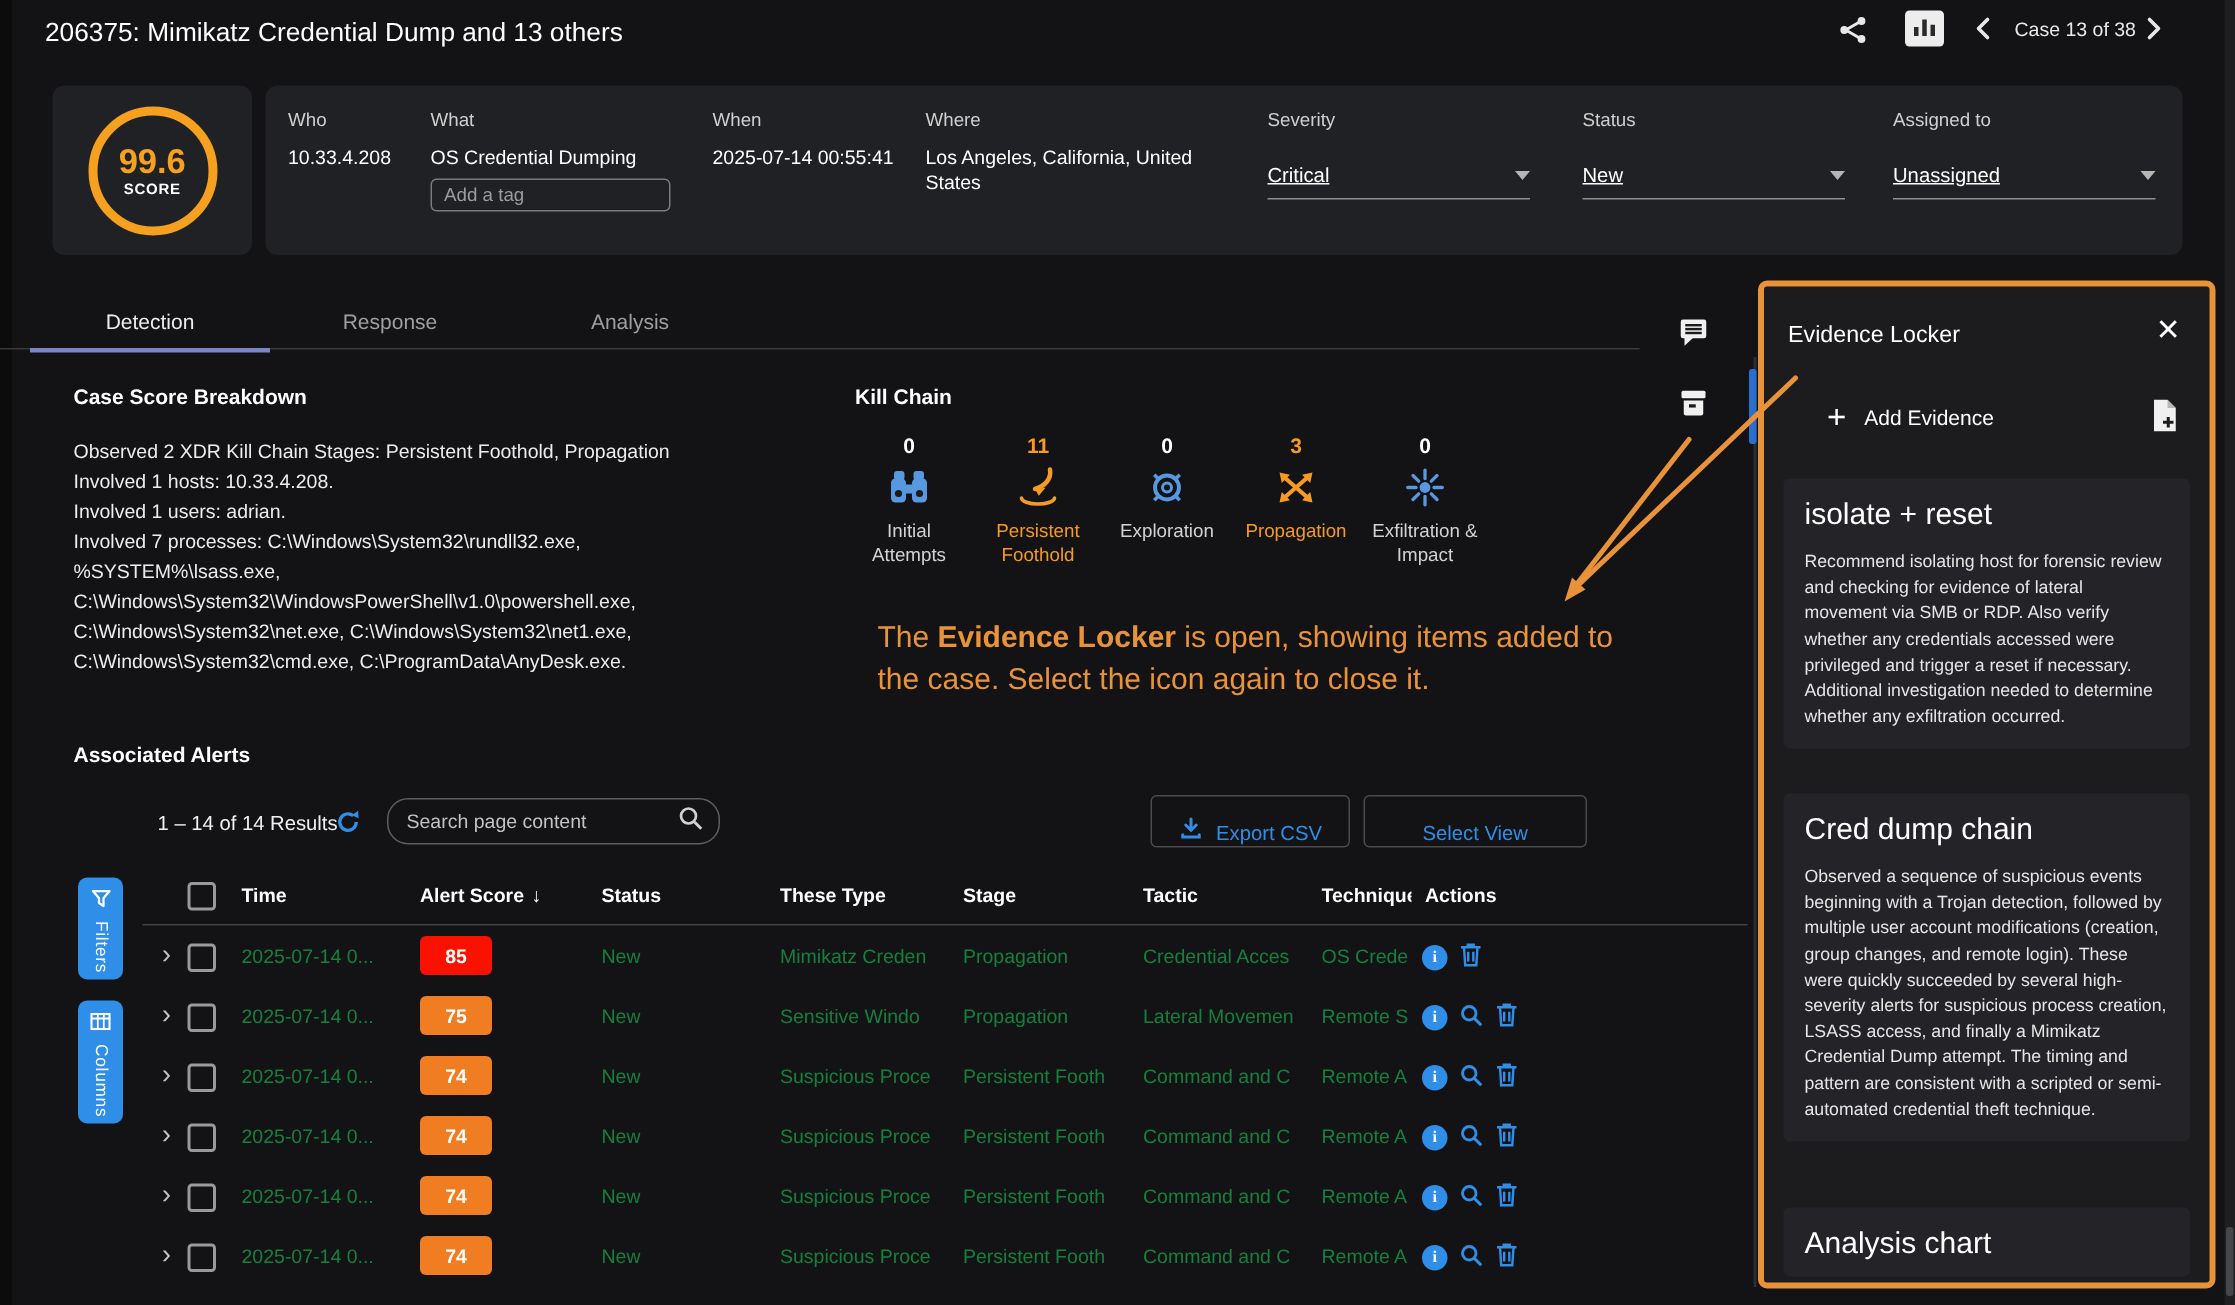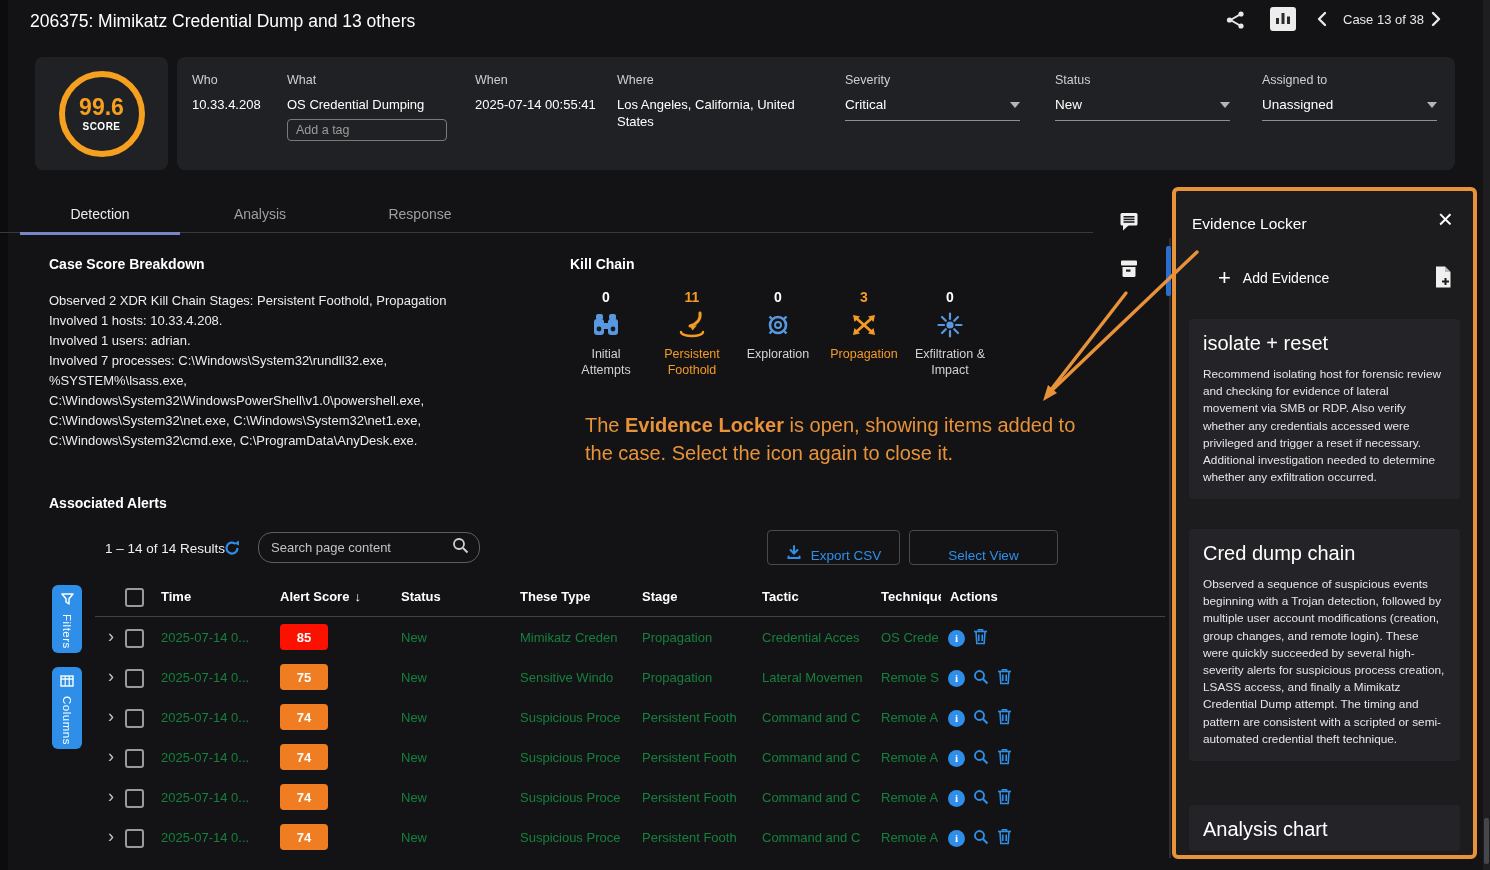--- a/index.html
+++ b/index.html
@@ -22,21 +22,21 @@
   .score-label{font-size:10px;font-weight:bold;color:#fff;letter-spacing:.5px;margin-top:2px;}
   .info-card{left:177px;top:57px;width:1278px;height:113px;}
   .info-col{position:absolute;top:16px;}
   .info-label{font-size:12.5px;color:#cfcfcf;margin-bottom:9px;}
   .info-value{font-size:13px;color:#fff;line-height:17px;}
   .col-who{left:15px;} .col-what{left:110px;} .col-when{left:298px;} .col-where{left:440px;width:212px;}
   .tag-input{margin-top:6px;width:142px;height:18px;background:transparent;border:1px solid #7a7a7a;border-radius:4px;color:#ddd;font-size:12.5px;padding:1px 8px;font-family:inherit;outline:none;}
   .tag-input::placeholder{color:#9c9c9c;}
   .dd{position:absolute;top:16px;width:175px;}
   .dd-sev{left:668px;} .dd-status{left:878px;} .dd-assigned{left:1085px;}
-  .dd-value{margin-top:10px;display:flex;align-items:center;justify-content:space-between;border-bottom:1px solid #8f8f8f;padding-bottom:8px;font-size:13.5px;color:#fff;cursor:pointer;}
+  .dd-value{margin-top:22px;display:flex;align-items:center;justify-content:space-between;border-bottom:1px solid #8f8f8f;padding-bottom:8px;font-size:13.5px;color:#fff;cursor:pointer;text-decoration:underline;}
   .caret{width:0;height:0;border-left:5px solid transparent;border-right:5px solid transparent;border-top:6px solid #b5b5b5;}
   
   .tabs-border{left:0;top:232px;width:1093px;height:1px;background:#39393b;}
   .tabs{left:20px;top:196px;display:flex;}
   .tab{width:160px;height:36px;display:flex;align-items:center;justify-content:center;font-size:14px;color:#9f9f9f;cursor:pointer;}
   .tab--active{color:#ececec;border-bottom:3px solid #7b86c8;}
   
   .comment-btn{left:1118px;top:210px;} .locker-btn{left:1118px;top:257px;}
   .scroll-track{left:1169px;top:238px;width:2px;height:620px;background:#2e2e30;}
   .scroll-thumb{left:1166px;top:246px;width:5px;height:50px;background:#2a6fce;border-radius:2px;}
@@ -197,22 +197,22 @@
       <div class="dd-value">
           <span>Unassigned</span>
           <span class="caret"></span>
         </div>
     </div>
   </div>
 
   <div class="abs tabs-border"></div>
   <div class="abs tabs">
     <div class="tab tab--active">Detection</div>
+    <div class="tab">Response</div>
     <div class="tab">Analysis</div>
-    <div class="tab">Response</div>
   </div>
 
   <button class="abs icon-btn comment-btn">
     <span>
       <svg width="22" height="22" viewBox="0 0 22 22">
           <rect x="2.5" y="3" width="17" height="12.5" rx="1.5" fill="#f0f0f0"></rect>
           <polygon points="5,15 5,20.5 11,15" fill="#f0f0f0"></polygon>
           <g stroke="#1c1c1f" stroke-width="1.6">
             <line x1="5.5" y1="6.8" x2="16.5" y2="6.8"></line>
             <line x1="5.5" y1="9.4" x2="16.5" y2="9.4"></line>

